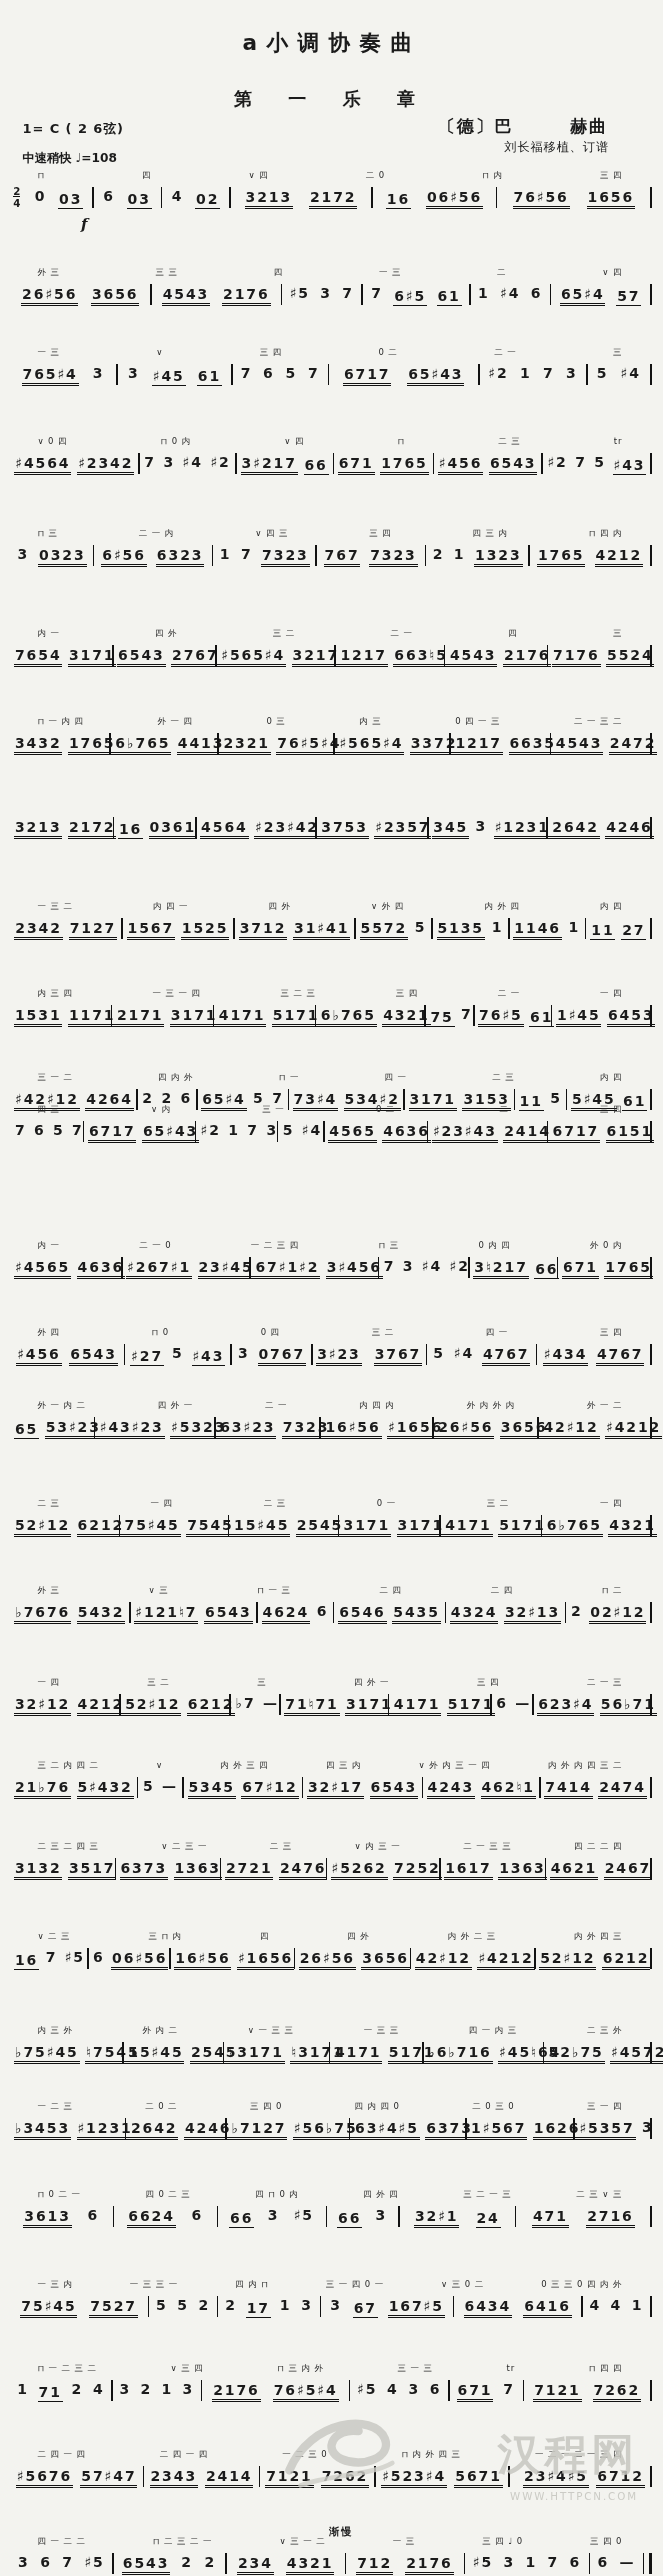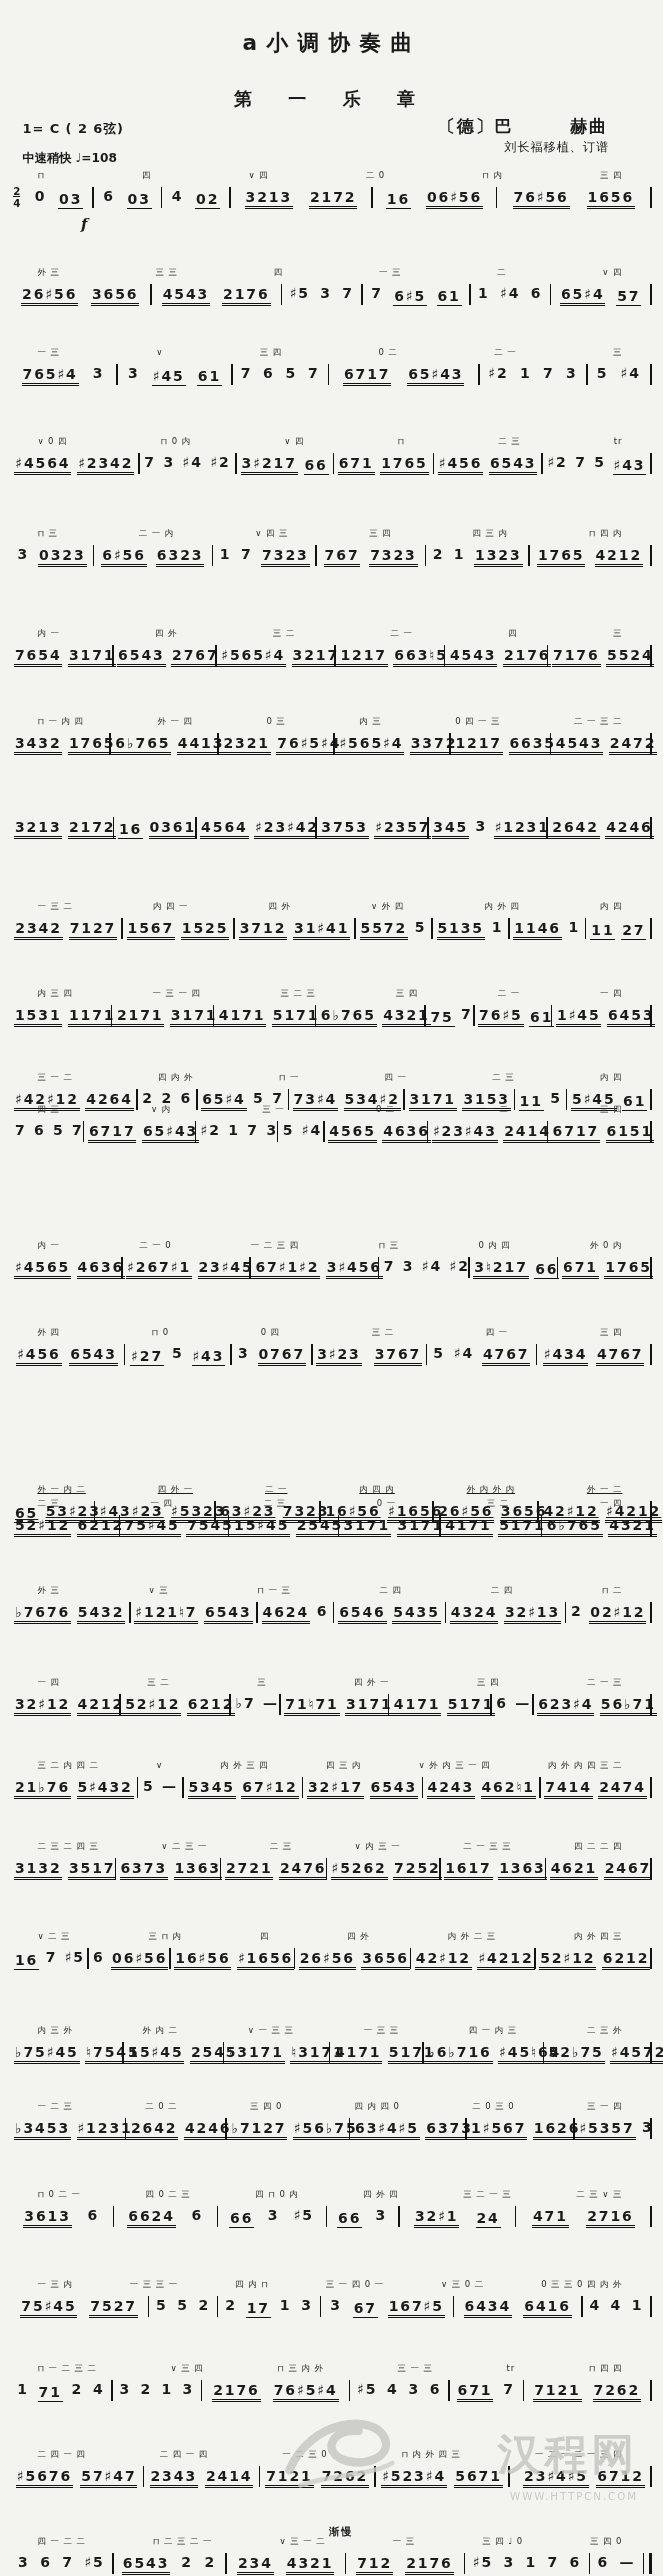--- a/index.html
+++ b/index.html
@@ -675,21 +675,21 @@
             <span class="group g16">4767</span>
           </div>
           <div class="barline"></div>
           <div class="measure" style="flex-grow: 10;">
             <span class="group g16">♯434</span>
             <span class="group g16">4767</span>
           </div>
           <div class="barline"></div>
         </div>
       </div>
-      <div class="system" style="top: 1484px; text-decoration: underline;">
+      <div class="system" style="top: 1400px;">
         <div class="marks">
           <span>外 一 内 二</span>
           <span>四 外 一</span>
           <span>二 一</span>
           <span>内 四 内</span>
           <span>外 内 外 内</span>
           <span>外 一 二</span>
         </div>
         <div class="noterow">
           <div class="measure" style="flex-grow: 9;">

